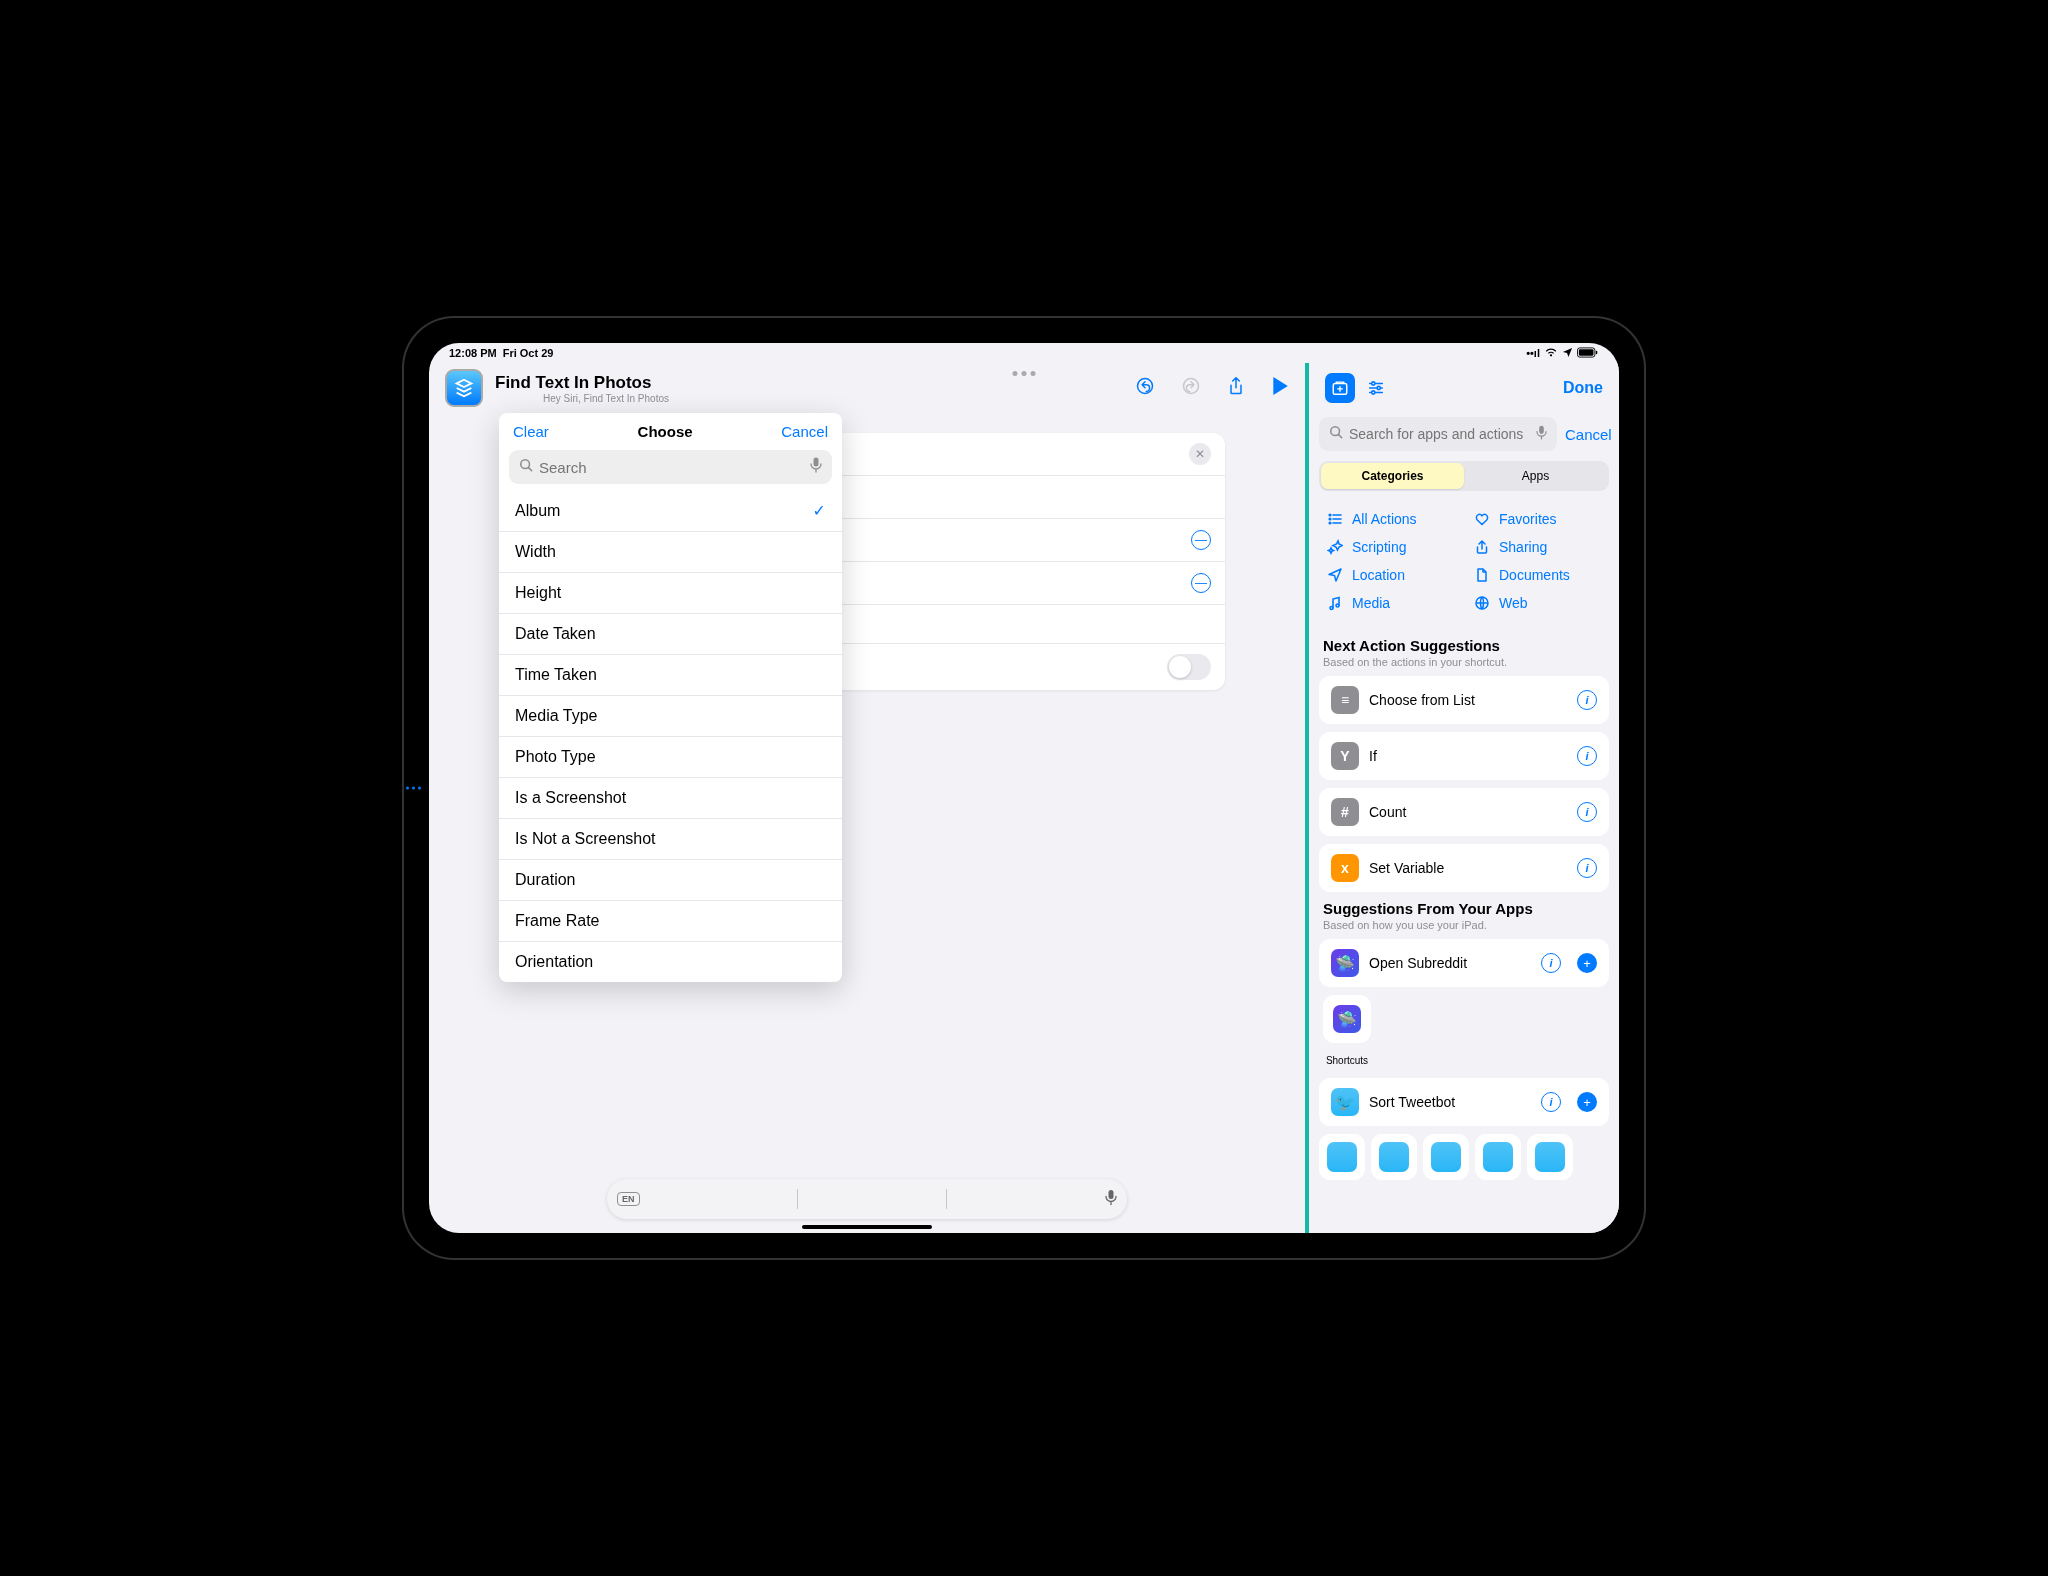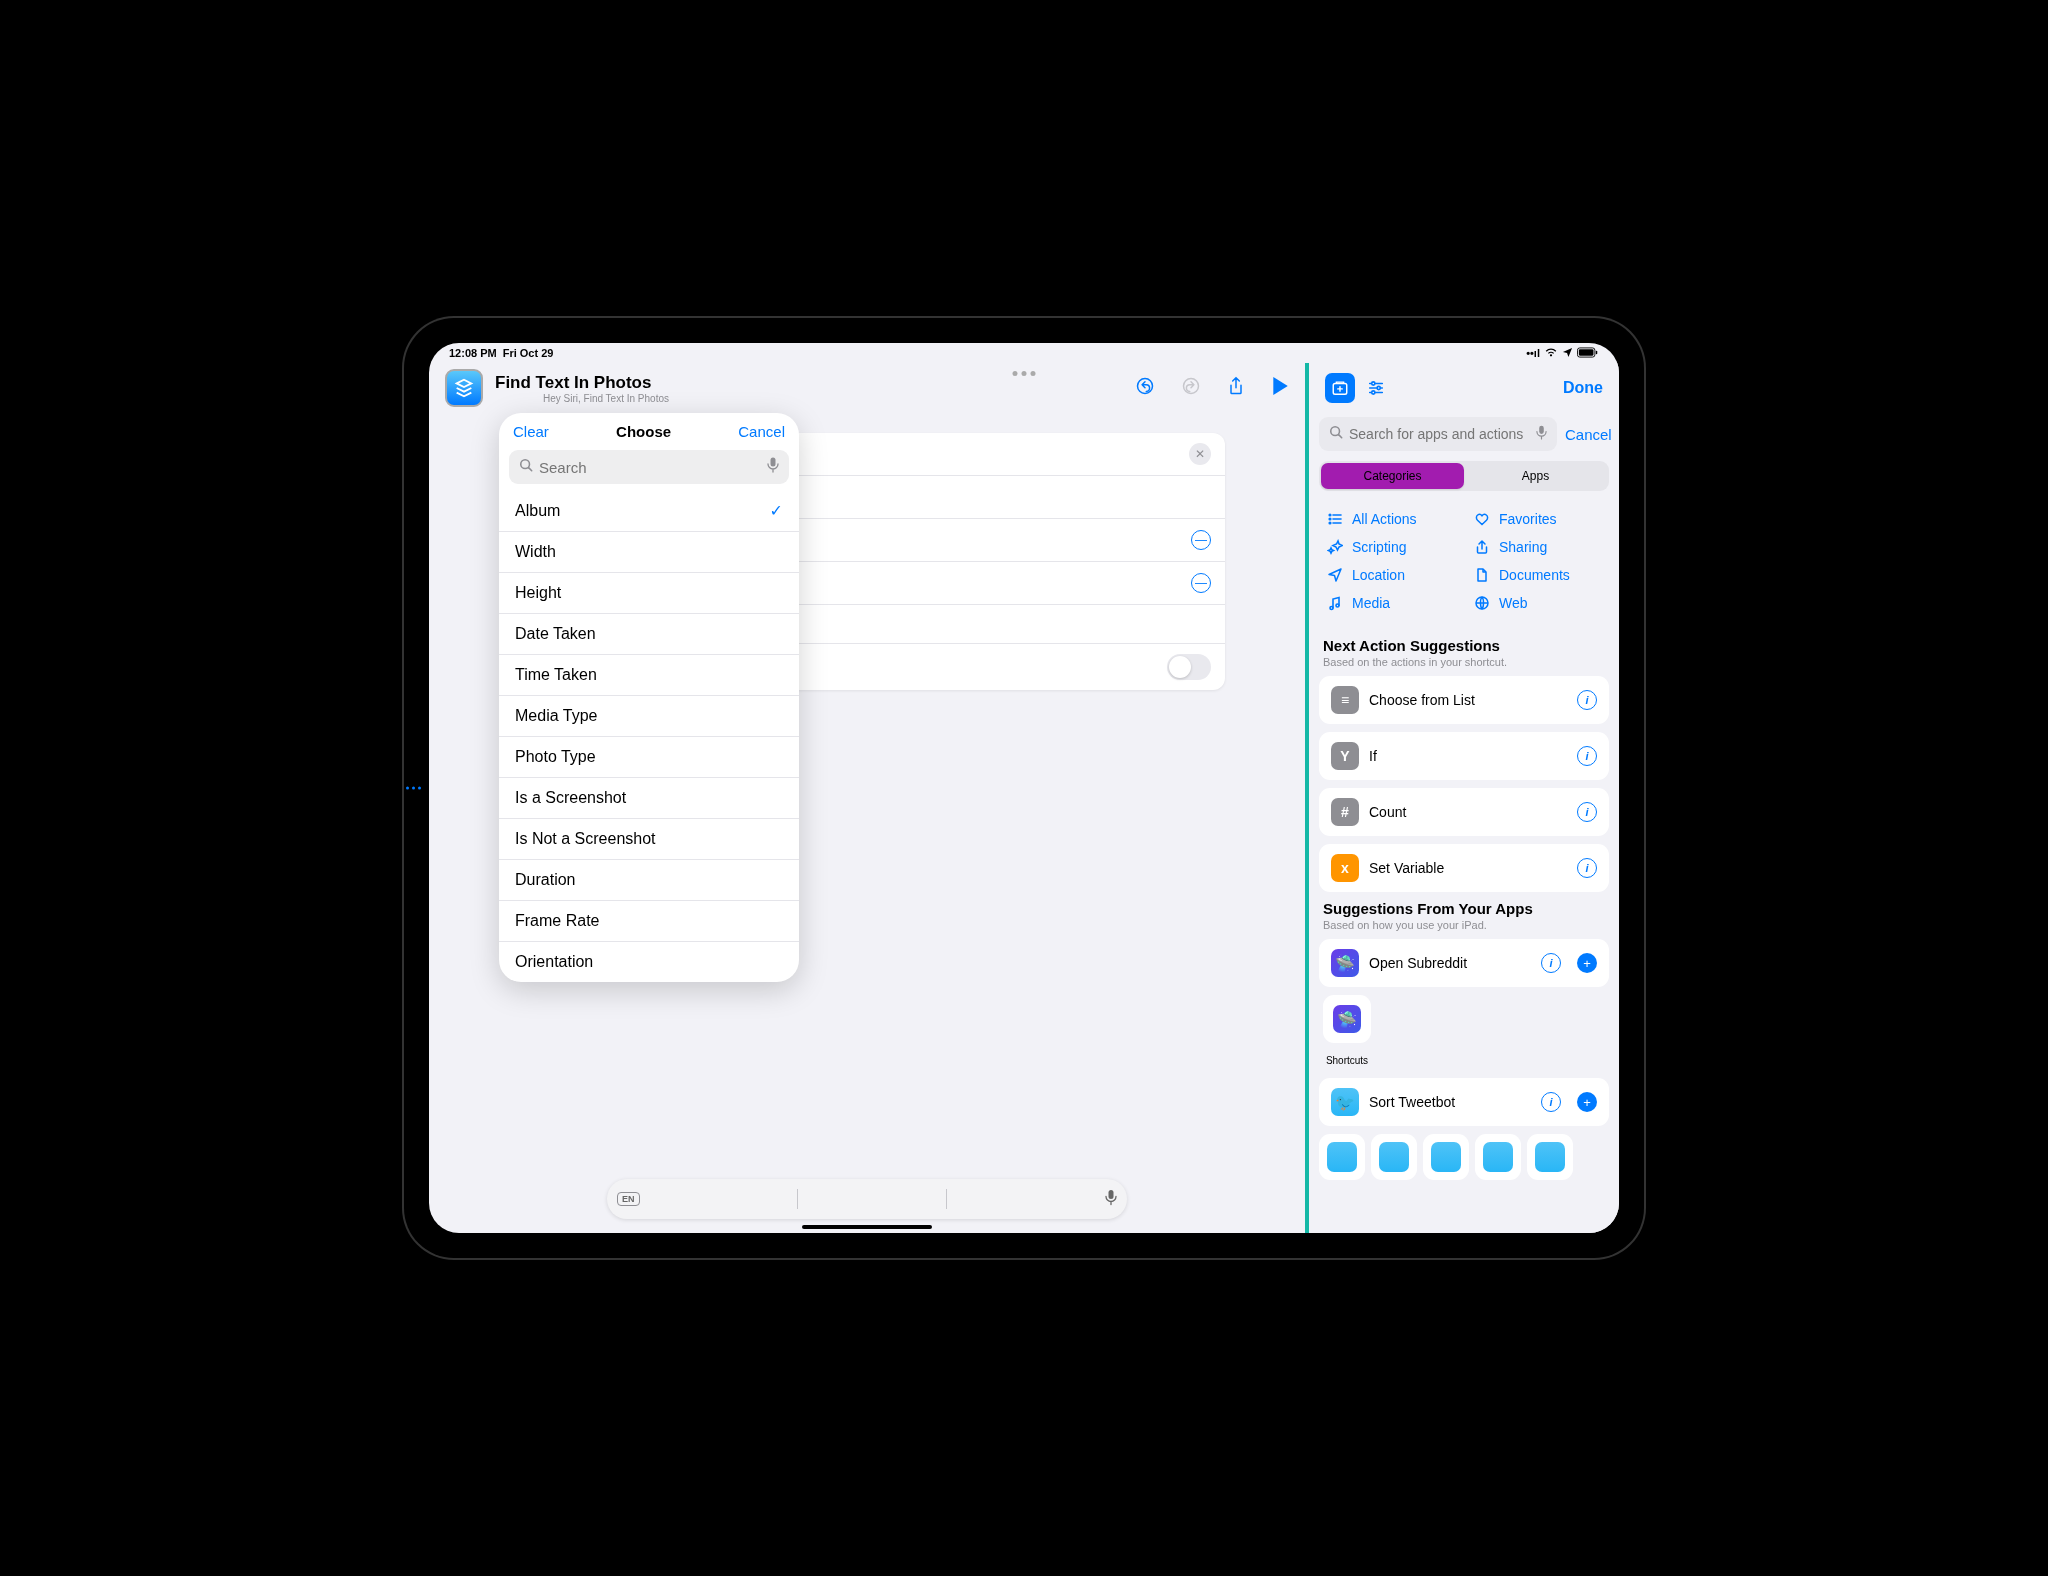--- a/index.html
+++ b/index.html
@@ -44,21 +44,21 @@
 .token.gray { background: #e9e9ee; color: #000; }
 .close-circle { width: 22px; height: 22px; border-radius: 50%; background: #e9e9ee; color: #8e8e93; display: flex; align-items: center; justify-content: center; font-size: 12px; margin-left: auto; }
 .row-remove { width: 20px; height: 20px; border: 1.5px solid #007aff; border-radius: 50%; display: flex; align-items: center; justify-content: center; color: #007aff; font-size: 12px; margin-left: auto; }
 .add-filter { color: #007aff; display: flex; align-items: center; gap: 6px; }
 .plus-circle { width: 18px; height: 18px; border: 1.5px solid #007aff; border-radius: 50%; display: flex; align-items: center; justify-content: center; font-size: 11px; }
 .sort-none { color: #007aff; margin-left: auto; }
 .toggle { width: 44px; height: 26px; background: #e9e9ee; border-radius: 13px; margin-left: auto; position: relative; }
 .toggle::after { content: ""; position: absolute; left: 2px; top: 2px; width: 22px; height: 22px; background: #fff; border-radius: 50%; box-shadow: 0 1px 3px rgba(0,0,0,0.2); }
 
 
-.popover { position: absolute; top: 0; left: 70px; width: 300px; background: #fff; border-radius: 22px; box-shadow: 0 8px 30px rgba(0,0,0,0.18); z-index: 10; overflow: hidden; }
+.popover { position: absolute; top: 0; left: 70px; width: 343px; background: #fff; border-radius: 8px; box-shadow: 0 8px 30px rgba(0,0,0,0.18); z-index: 10; overflow: hidden; }
 .popover-header { display: flex; justify-content: space-between; align-items: center; padding: 10px 14px; }
 .popover-header .link { color: #007aff; font-size: 15px; }
 .popover-header .title { font-weight: 600; font-size: 15px; }
 .popover-search { margin: 0 10px 6px; background: #eeeeef; border-radius: 9px; height: 34px; display: flex; align-items: center; padding: 0 10px; gap: 6px; }
 .popover-search input { flex: 1; border: none; background: transparent; outline: none; font-size: 15px; }
 .popover-list { }
 .popover-item { padding: 11px 16px; border-bottom: 0.5px solid #e5e5ea; font-size: 16px; display: flex; justify-content: space-between; align-items: center; }
 .popover-item:last-child { border-bottom: none; }
 .check-mark { color: #007aff; font-size: 16px; }
 
@@ -70,21 +70,21 @@
 .lib-btn.inactive { color: #007aff; }
 .done-btn { color: #007aff; font-size: 16px; font-weight: 600; margin-left: auto; }
 
 .sidebar-search { margin: 4px 10px 10px; display: flex; align-items: center; gap: 8px; }
 .sidebar-search .field { flex: 1; background: #e9e9ee; border-radius: 9px; height: 34px; display: flex; align-items: center; padding: 0 10px; gap: 6px; justify-content: space-between; }
 .sidebar-search input { flex: 1; border: none; background: transparent; outline: none; font-size: 14px; }
 .sidebar-search .cancel { color: #007aff; font-size: 15px; }
 
 .segmented { margin: 0 10px 12px; background: #e5e5ea; border-radius: 9px; height: 30px; display: flex; padding: 2px; }
 .segmented .seg { flex: 1; display: flex; align-items: center; justify-content: center; font-size: 12px; font-weight: 500; border-radius: 7px; }
-.segmented .seg.active { background: #a21caf; box-shadow: 0 1px 2px rgba(0,0,0,0.1); }
+.segmented .seg.active { background: #fef9c3; box-shadow: 0 1px 2px rgba(0,0,0,0.1); font-weight: bold; }
 
 .sidebar-body { flex: 1; overflow-y: auto; padding: 0 10px 10px; }
 .cat-grid { display: grid; grid-template-columns: 1fr 1fr; gap: 4px 20px; padding: 4px 8px 14px; }
 .cat-item { display: flex; align-items: center; gap: 9px; color: #007aff; font-size: 14px; padding: 4px 0; }
 .cat-icon { width: 16px; display: inline-flex; justify-content: center; }
 
 .section-title { font-size: 15px; font-weight: 700; margin: 8px 4px 2px; }
 .section-sub { font-size: 11px; color: #8e8e93; margin: 0 4px 8px; }
 
 .suggestion { background: #fff; border-radius: 11px; margin-bottom: 8px; padding: 10px 12px; display: flex; align-items: center; gap: 10px; }

